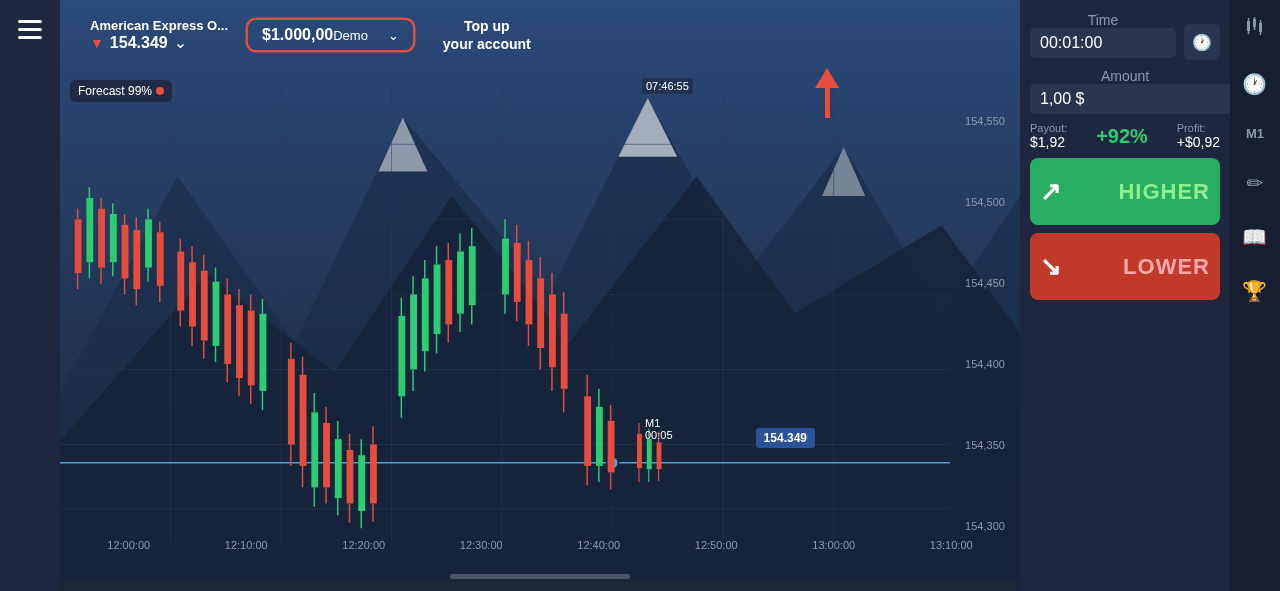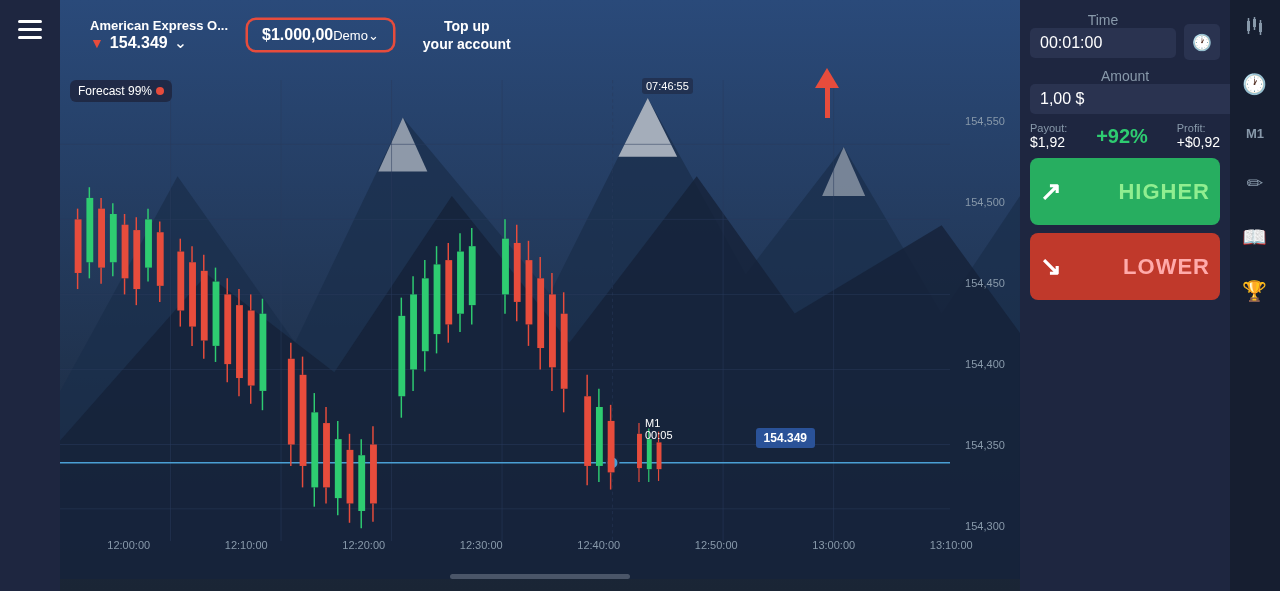--- a/index.html
+++ b/index.html
@@ -111,21 +111,21 @@
     .demo-amount {
       color: white;
       font-size: 16px;
       font-weight: bold;
     }
     .demo-label {
       color: white;
       font-size: 13px;
       display: flex;
       align-items: center;
-      gap: 0;
+      gap: 20px;
     }
 
     
     .red-arrow-annotation {
       position: absolute;
       top: 68px;
       left: 755px;
       z-index: 30;
       display: flex;
       flex-direction: column;

